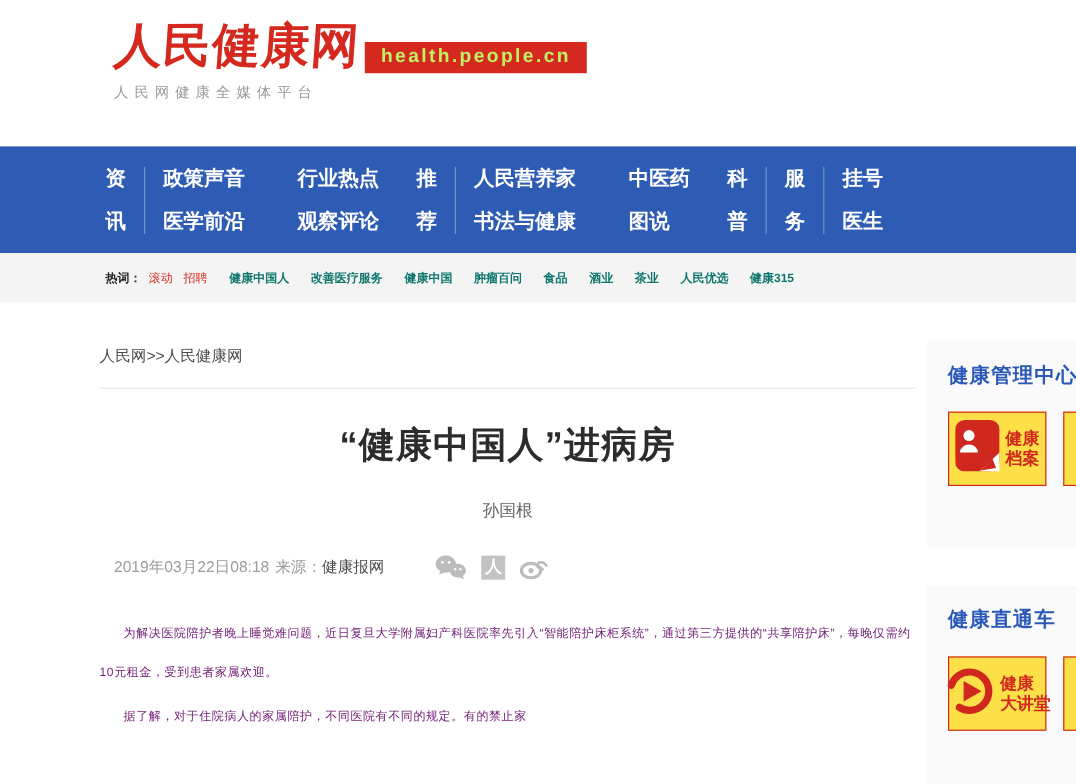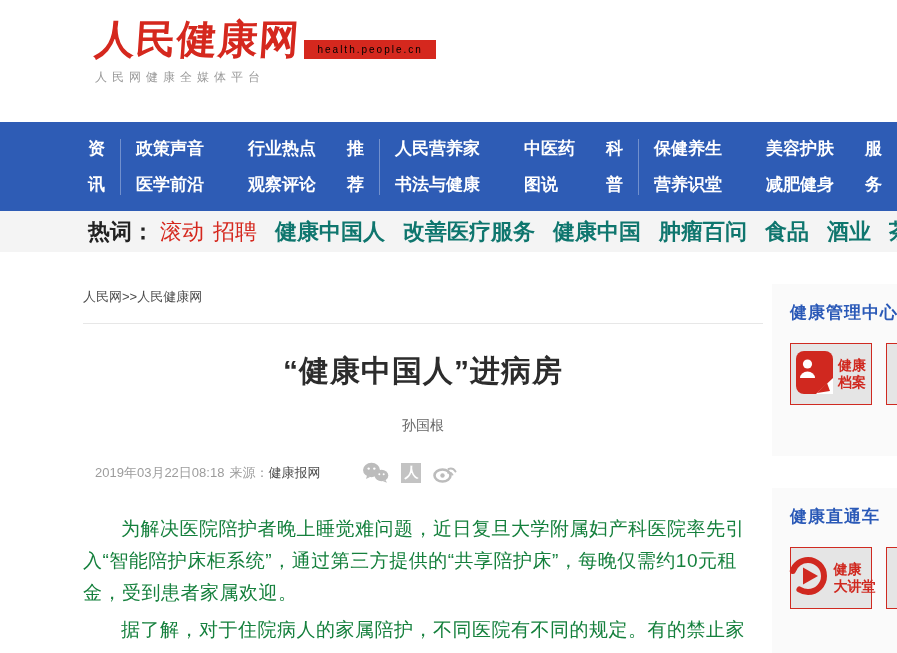--- a/index.html
+++ b/index.html
@@ -4,68 +4,68 @@
 <style>
   * { margin:0; padding:0; box-sizing:border-box; }
   html,body { width:897px; height:653px; overflow:hidden; background:#fff;
               font-family:"Liberation Sans","DejaVu Sans",sans-serif; }
   body { position:relative; }
 
   
   .header { height:122px; background:#fff; padding:16px 0 0 95px; }
   .logo-script { color:#d5281e; font-size:40px; line-height:46px; font-weight:900;
                  letter-spacing:1px; transform:skewX(-4deg); display:inline-block; }
-  .logo-banner { display:inline-block; background:#d5281e; color:#000000; font-weight:normal;
-                 font-size:10px; letter-spacing:2px; padding:4px 13px; margin-top:3px; }
+  .logo-banner { display:inline-block; background:#d5281e; color:#bef264; font-weight:bold;
+                 font-size:16px; letter-spacing:2px; padding:4px 13px; margin-top:3px; }
   .logo-tagline { color:#9a9a9a; font-size:12px; letter-spacing:5px; margin-top:7px; }
 
   
   .nav { height:89px; background:#2e5cb5; display:flex; align-items:center;
          padding-left:88px; color:#fff; white-space:nowrap; }
   .nav-group { display:flex; align-items:center; }
   .nav-label { display:flex; flex-direction:column; gap:13px; font-size:17px;
                font-weight:bold; }
   .nav-divider { width:1px; height:56px; background:rgba(255,255,255,.32); margin:0 15px; }
   .nav-cols { display:flex; gap:44px; margin-right:31px; }
   .nav-col { display:flex; flex-direction:column; gap:13px; }
   .nav-link { font-size:17px; font-weight:bold; color:#fff; cursor:pointer; }
 
   
   .hotbar { height:41px; background:#f4f4f4; display:flex; align-items:center;
-            padding-left:88px; font-size:22px; color:#2f2f2f; white-space:nowrap;text-align:center; }
+            padding-left:88px; font-size:10px; color:#2f2f2f; white-space:nowrap;text-align:center; }
   .hot-label { font-weight:bold; color:#222; margin-right:6px; }
   .hot-red { color:#d5281e; margin-right:9px; cursor:pointer; }
   .hot-link { color:#0f766e; margin-left:18px; cursor:pointer;font-weight:bold; }
 
   
   .content { position:absolute; left:83px; top:257px; width:680px; }
   .breadcrumb { margin-top:31px; font-size:13px; color:#4d4d4d; cursor:pointer; }
   .rule { border-top:1px solid #e7e7e7; margin-top:17px; }
   .art-title { margin-top:27px; text-align:center; font-size:30px; font-weight:bold;
                color:#2c2c2c; letter-spacing:1px; }
   .art-author { margin-top:25px; text-align:center; font-size:14px; color:#666; }
   .art-meta { margin-top:27px; font-size:13px; color:#9c9c9c; padding-left:12px;
               display:flex; align-items:center; }
   .share { display:flex; align-items:center; gap:12px; margin-left:42px; }
   .share-btn { display:inline-flex; align-items:center; justify-content:center; cursor:pointer; }
   .icon-people { width:20px; height:20px; background:#c3c3c3; color:#fff; font-size:14px;
                  font-weight:bold; display:inline-flex; align-items:center; justify-content:center; }
-  .para { margin-top:30px; font-size:19px; line-height:32px; color:#15803d;
+  .para { margin-top:30px; font-size:10px; line-height:32px; color:#701a75;
           text-indent:2em; letter-spacing:.5px; }
   .para + .para { margin-top:5px; }
 
   
   .side-panel { position:absolute; left:772px; width:230px; background:#fafafa;
                 padding:17px 0 0 18px; }
   .panel-1 { top:284px; height:172px; }
   .panel-2 { top:488px; height:166px; }
   .side-title { color:#2a59b7; font-size:17px; font-weight:bold; letter-spacing:1px;
                 cursor:pointer; }
   .card-row { display:flex; gap:14px; margin-top:19px; }
-  .side-card { width:82px; height:62px; background:#e5e5e5; border:1px solid #cf2a21;
+  .side-card { width:82px; height:62px; background:#fde047; border:1px solid #cf2a21;
                display:flex; align-items:center; justify-content:center; gap:5px;
                flex:0 0 auto; cursor:pointer; }
   .card-label { color:#d0281f; font-size:14px; font-weight:bold; line-height:17px;
                 white-space:nowrap; }
 </style>
 </head>
 <body>
 
 <div class="header">
   <div>
@@ -112,30 +112,20 @@
       </div>
     </div>
   </div>
 
   <div class="nav-group">
     <div class="nav-label">
       <span>科</span>
       <span>普</span>
     </div>
     <div class="nav-divider"></div>
-    <div class="nav-cols">
-      <div class="nav-col">
-        <span class="nav-link">保健养生</span>
-        <span class="nav-link">营养识堂</span>
-      </div>
-      <div class="nav-col">
-        <span class="nav-link">美容护肤</span>
-        <span class="nav-link">减肥健身</span>
-      </div>
-    </div>
   </div>
 
   <div class="nav-group">
     <div class="nav-label">
       <span>服</span>
       <span>务</span>
     </div>
     <div class="nav-divider"></div>
     <div class="nav-cols">
       <div class="nav-col">

